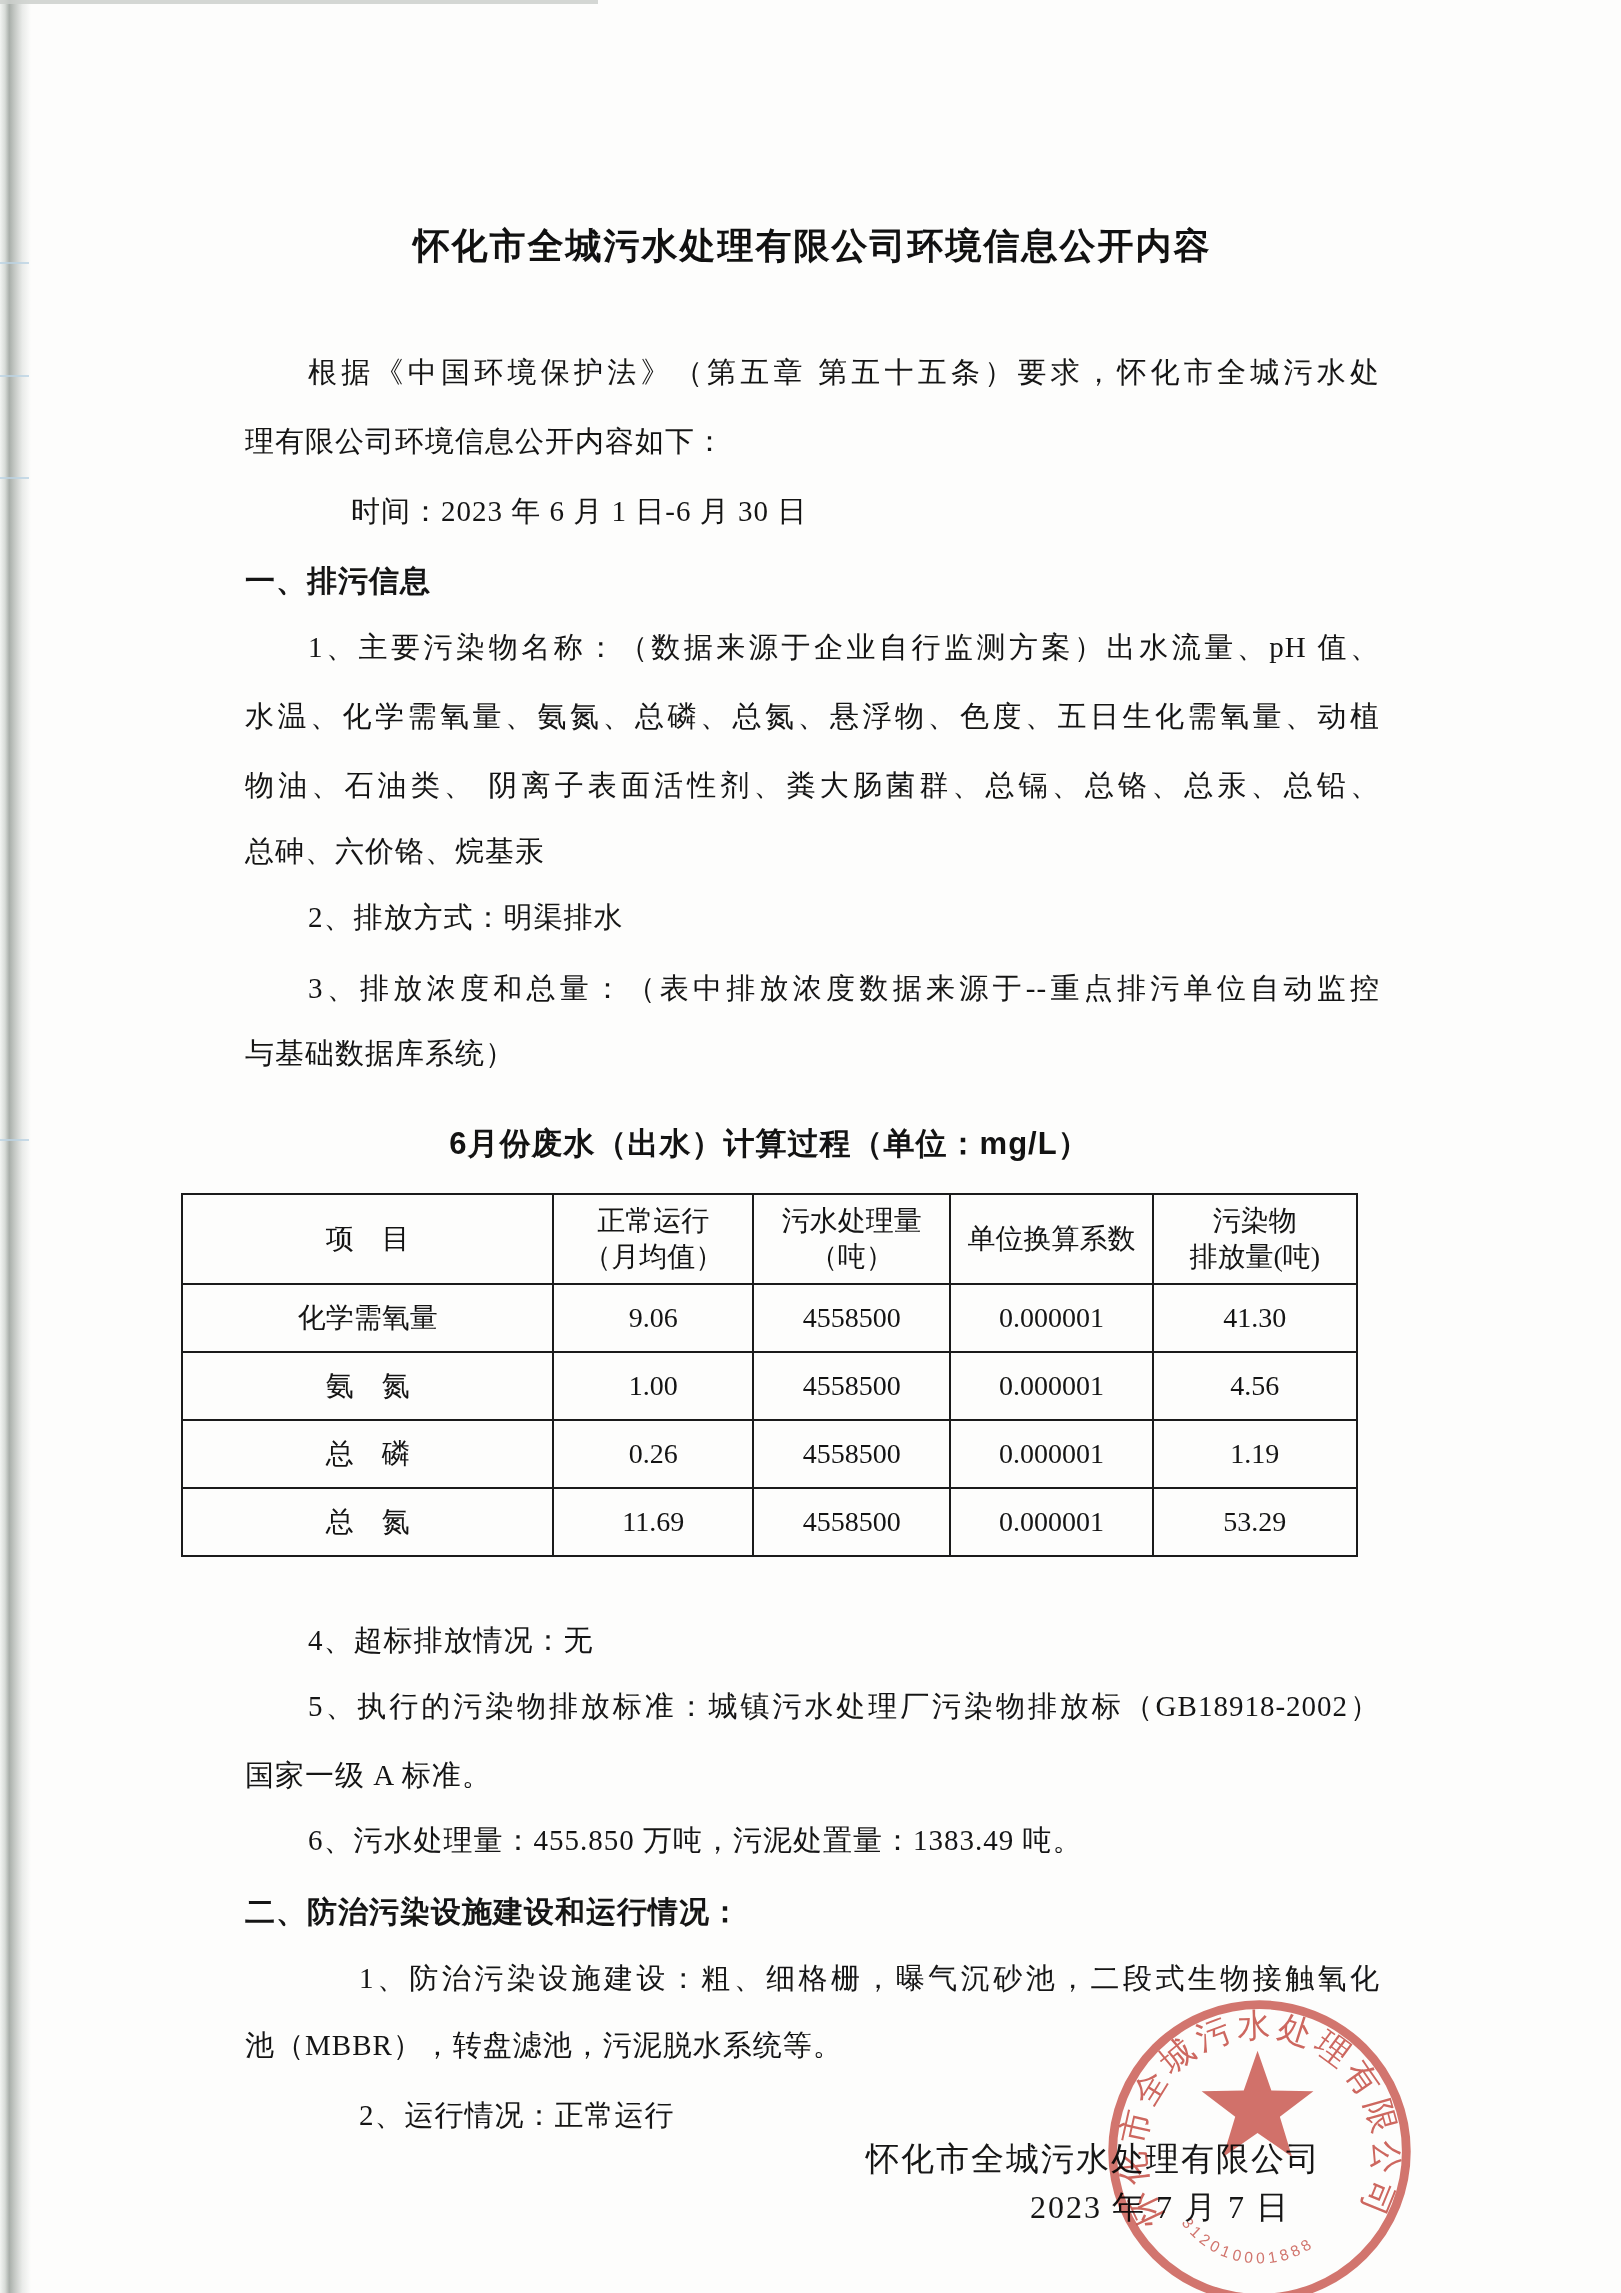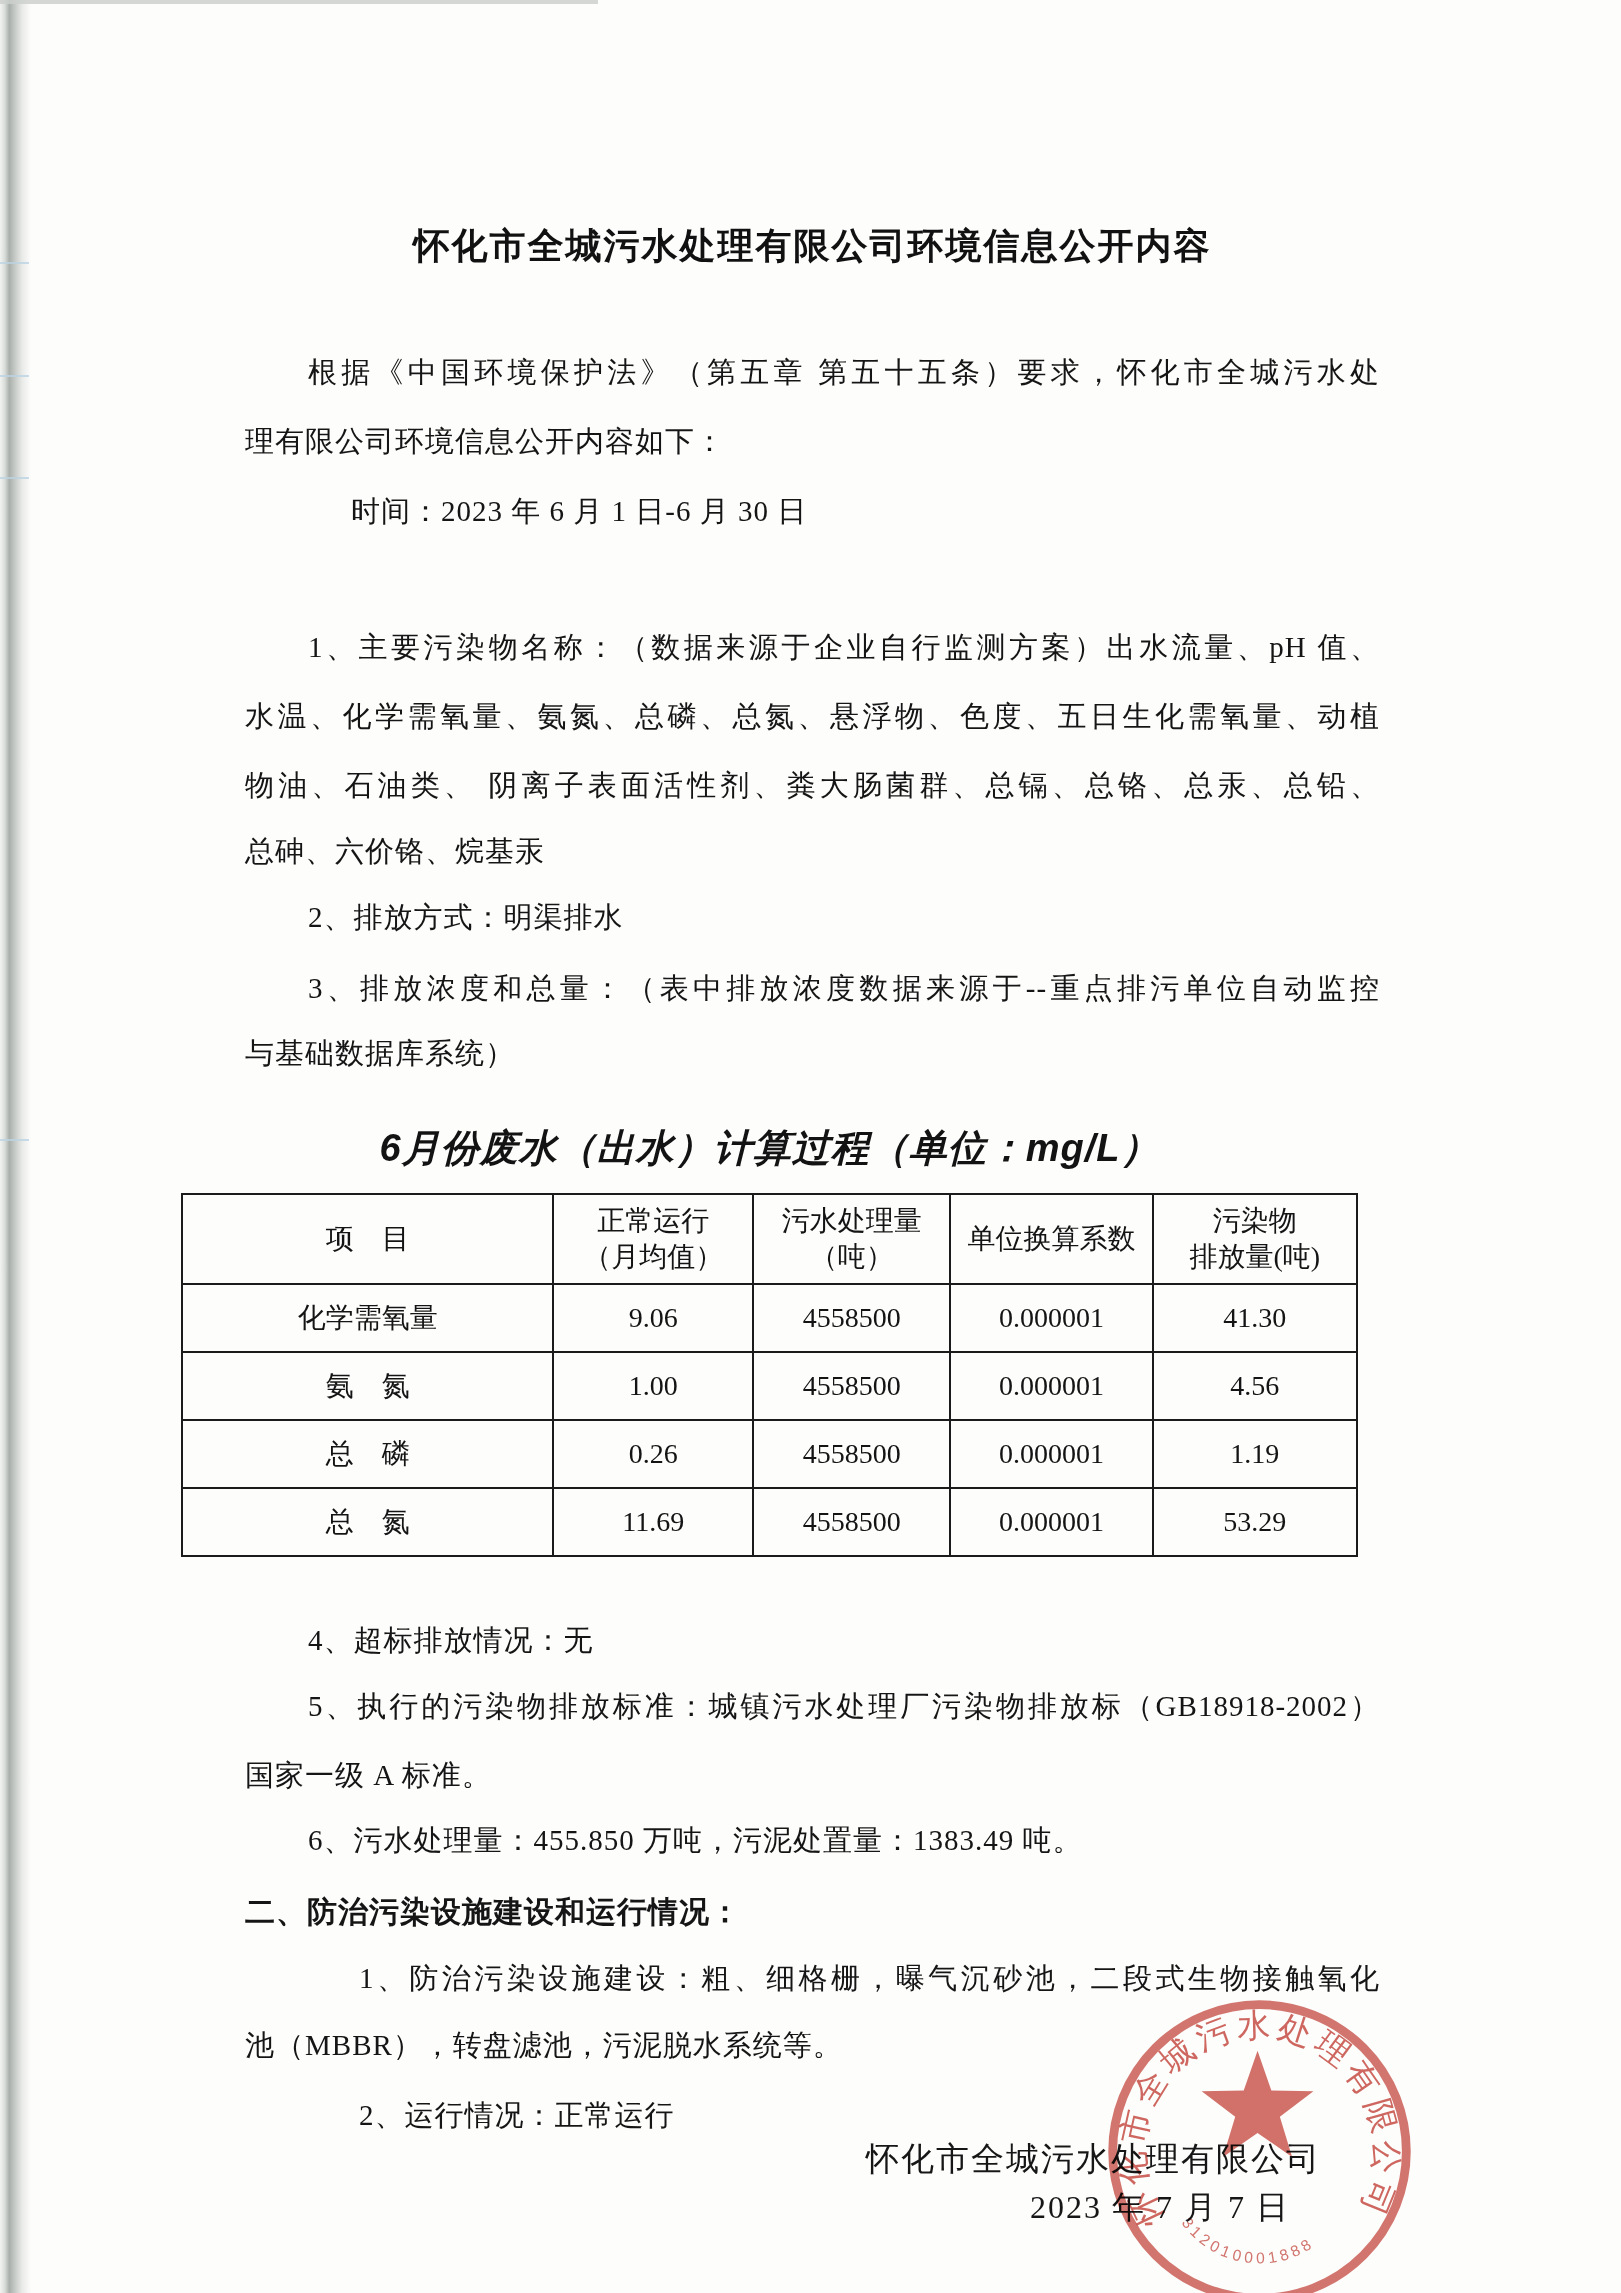--- a/index.html
+++ b/index.html
@@ -35,22 +35,22 @@
   .ind35{text-indent:114px;}
   .heading{font-family:"Liberation Sans",sans-serif;font-weight:700;font-size:30px;}
   .doc-title{
     position:absolute;left:245px;width:1135px;top:222px;
     text-align:center;
     font-family:"Liberation Sans",sans-serif;
     font-weight:700;font-size:36px;letter-spacing:2px;color:#111;
   }
   .table-title{
     position:absolute;left:181px;width:1177px;top:1123px;
-    text-align:center;font-weight:700;font-size:38px;letter-spacing:1px;
-    font-family:"Liberation Sans",sans-serif;color:#131313;font-style:italic;
+    text-align:center;font-weight:700;font-size:31px;letter-spacing:1px;
+    font-family:"Liberation Sans",sans-serif;color:#131313;
   }
   
   .data-table{
     position:absolute;left:181px;top:1193px;width:1177px;height:361px;
     border-collapse:collapse;table-layout:fixed;
     font-size:28px;color:#141414;
   }
   .data-table th,.data-table td{
     border:2px solid #1b1b1b;
     text-align:center;vertical-align:middle;
@@ -89,20 +89,21 @@
   <div class="scan-blue" style="top:375px"></div>
   <div class="scan-blue" style="top:477px"></div>
   <div class="scan-blue" style="top:1139px"></div>
 
   <div class="doc-title">怀化市全城污水处理有限公司环境信息公开内容</div>
 
   <div class="line" style="top:419px">理有限公司环境信息公开内容如下：</div>
   <div class="line just ind2" style="top:350px">根据《中国环境保护法》（第五章 第五十五条）要求，怀化市全城污水处</div>
   <div class="line ind3" style="top:489px">时间：2023 年 6 月 1 日-6 月 30 日</div>
 
+  <div class="line heading" style="top:558px">一、排污信息</div>
   <div class="line just ind2" style="top:625px">1、主要污染物名称：（数据来源于企业自行监测方案）出水流量、pH 值、</div>
   <div class="line just" style="top:694px">水温、化学需氧量、氨氮、总磷、总氮、悬浮物、色度、五日生化需氧量、动植</div>
   <div class="line" style="top:829px">总砷、六价铬、烷基汞</div>
   <div class="line just" style="top:763px">物油、石油类、 阴离子表面活性剂、粪大肠菌群、总镉、总铬、总汞、总铅、</div>
   <div class="line ind2" style="top:895px">2、排放方式：明渠排水</div>
   <div class="line just ind2" style="top:966px">3、排放浓度和总量：（表中排放浓度数据来源于--重点排污单位自动监控</div>
   <div class="line" style="top:1031px">与基础数据库系统）</div>
 
   <div class="table-title">6月份废水（出水）计算过程（单位：mg/L）</div>
 

